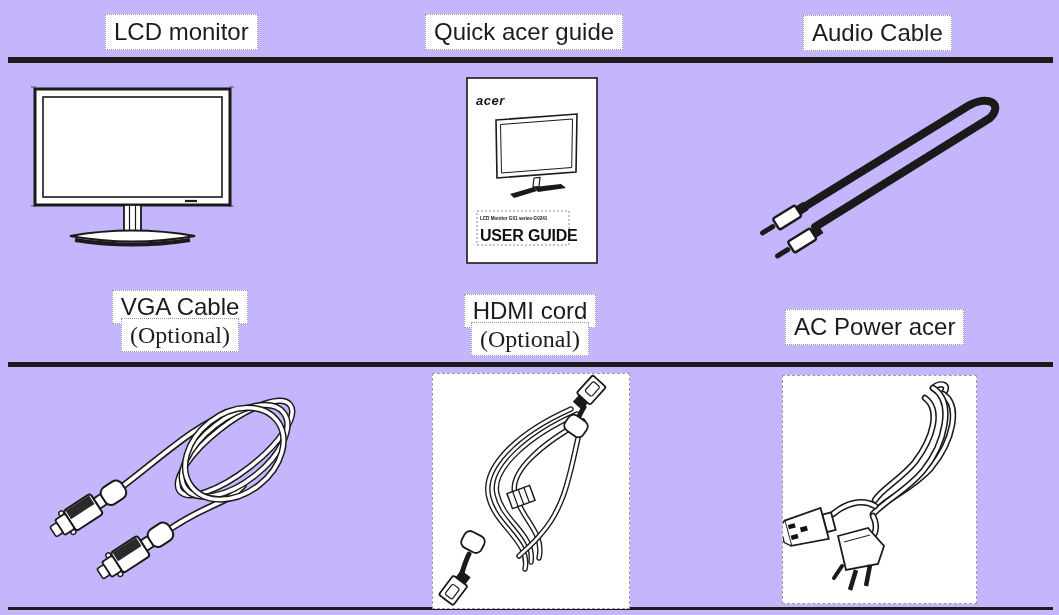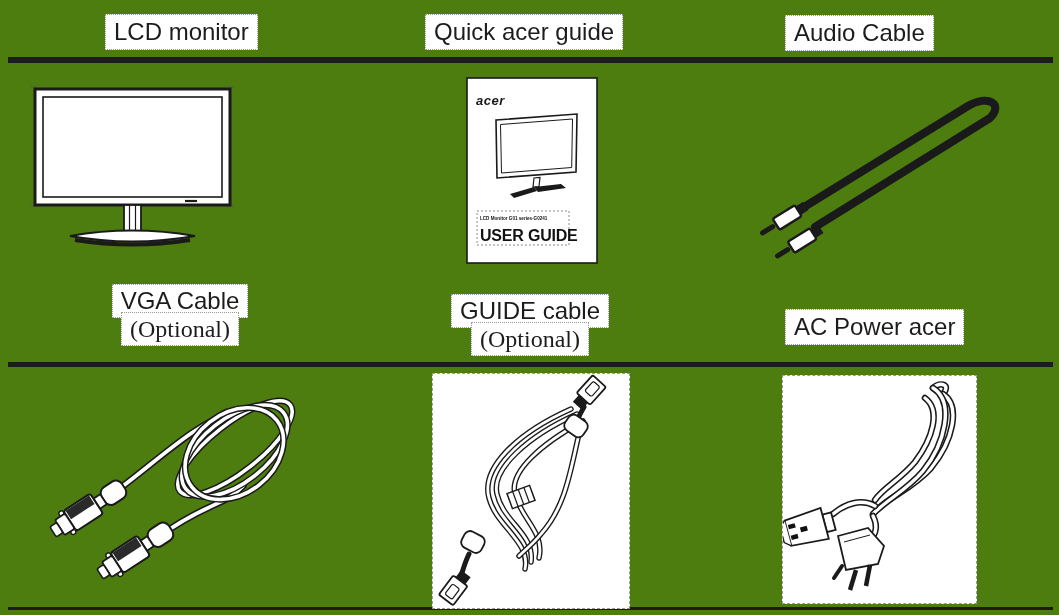--- a/index.html
+++ b/index.html
@@ -1,17 +1,17 @@
 <!DOCTYPE html>
 <html><head>
 <meta charset="utf-8">
 <style>
   html,body { margin:0; padding:0; background:#ffffff; }
   .page {
-    position:relative; width:1059px; height:615px; background:#4d7c0f;
+    position:relative; width:1059px; height:615px; background:#c4b5fd;
     font-family:"Liberation Sans", sans-serif; overflow:hidden; color:#1c1c1c;
   }
   .part-label {
     position:absolute; font-size:24px; line-height:1.25; color:#1c1c1c;
     border:1px dotted #9a9a9a; padding:2px 8px; white-space:nowrap; background:#fff;
   }
   .label-stack { position:absolute; display:flex; flex-direction:column; align-items:center; }
   .label-stack .part-label-line {
     font-size:24px; line-height:1.25; color:#1c1c1c; border:1px dotted #9a9a9a;
     padding:1px 8px; white-space:nowrap; background:#fff;
@@ -22,32 +22,32 @@
   svg.art { position:absolute; }
   svg text { font-family:"Liberation Sans", sans-serif; }
 </style>
 </head>
 <body>
 
 <div class="page">
 
   <span class="part-label" style="left:105px; top:14px;">LCD monitor</span>
   <span class="part-label" style="left:425px; top:14px;">Quick acer guide</span>
-  <span class="part-label" style="left:785px; top:15px;">Audio Cable</span>
+  <span class="part-label" style="left:803px; top:15px;">Audio Cable</span>
 
   <div class="rule" style="top:57px; height:6px;"></div>
   <div class="rule" style="top:362px; height:5px;"></div>
   <div class="rule" style="top:607px; height:3px;"></div>
 
-  <div class="label-stack" style="left:5px; top:284px; width:350px;">
+  <div class="label-stack" style="left:5px; top:290px; width:350px;">
     <span class="part-label-line">VGA Cable</span>
     <span class="part-label-line">(Optional)</span>
   </div>
   <div class="label-stack" style="left:432px; top:294px; width:196px;">
-    <span class="part-label-line">GUIDE cable</span>
+    <span class="part-label-line">HDMI cord</span>
     <span class="part-label-line">(Optional)</span>
   </div>
   <span class="part-label" style="left:785px; top:309px;">AC Power acer</span>
 
   <svg class="art" style="left:25px; top:85px;" width="215" height="162" viewBox="0 0 215 162">
     <g fill="none" stroke="#1a1a1a">
       <path d="M6,2 h5 M204,2 h5 M6,121 h5 M204,121 h5" stroke="#555" stroke-width="1"></path>
       <rect x="10" y="4" width="195" height="116" stroke-width="3" fill="#fff"></rect>
       <rect x="18" y="12" width="179" height="100" stroke-width="1.6" fill="#fff"></rect>
       <path d="M160,116 h12" stroke-width="2.2"></path>

